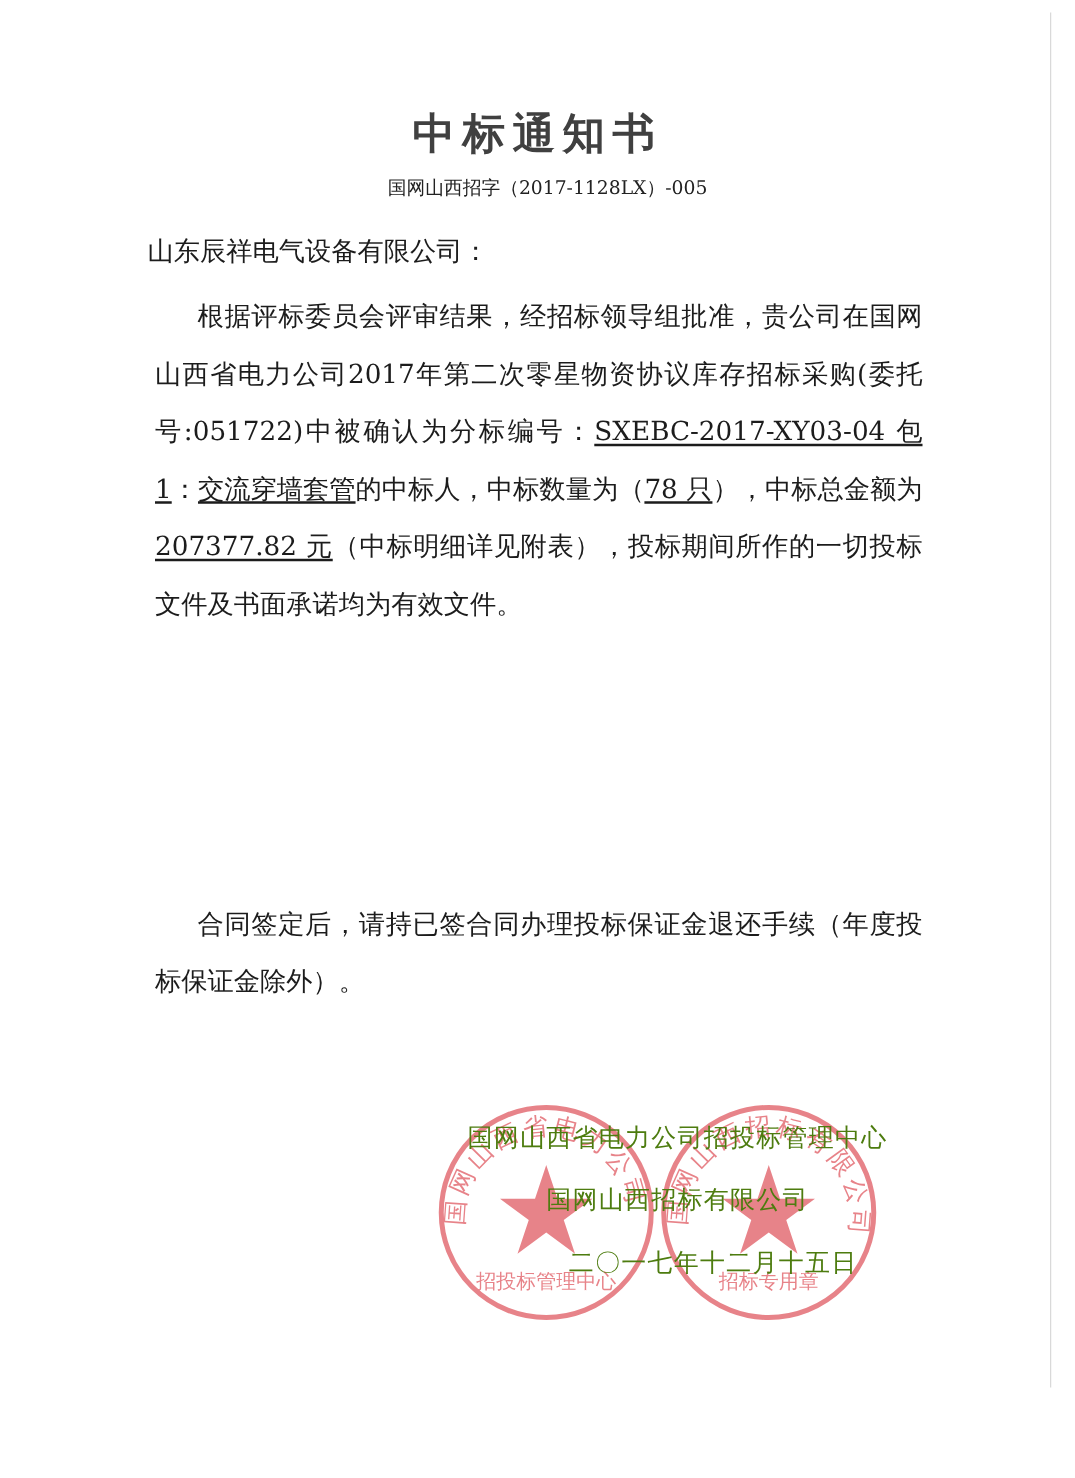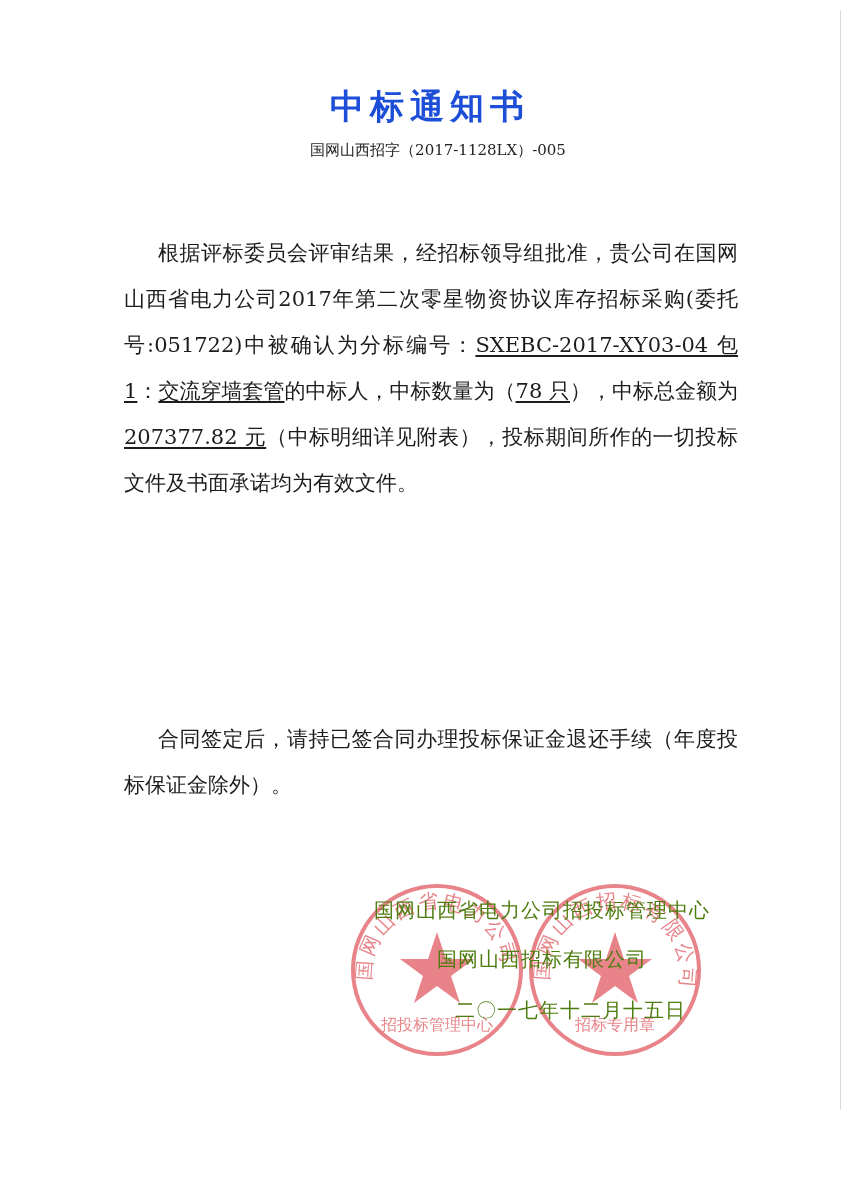--- a/index.html
+++ b/index.html
@@ -29,21 +29,21 @@
   }
   .title {
     position: absolute;
     left: 0; top: 84px;
     width: 860px;
     text-align: center;
     font-family: "DejaVu Sans", "Liberation Sans", sans-serif;
     font-weight: bold;
     font-size: 34px;
     letter-spacing: 6px;
-    color: #1d4ed8;
+    color: #404040;
   }
   .doc-number {
     position: absolute;
     left: 0; top: 141px;
     width: 860px;
     text-align: center;
     font-size: 15px;
     color: #222;
     padding-left: 8px;
   }
@@ -92,20 +92,21 @@
 </style>
 </head>
 <body>
 
 <div class="page">
   <div class="scan-edge"></div>
 
   <div class="title">中标通知书</div>
   <div class="doc-number">国网山西招字（2017-1128LX）-005</div>
 
+  <div class="body-text addressee">山东辰祥电气设备有限公司：</div>
 
   <p class="body-text para p1"><span>根据评标委员会评审结果，经招标领导组批准，贵公司在国网山西省电力公司2017年第二次零星物资协议库存招标采购(委托号:051722)中被确认为分标编号：</span><span class="u">SXEBC-2017-XY03-04 包 1</span><span>：</span><span class="u">交流穿墙套管</span><span>的中标人，中标数量为（</span><span class="u">78 只</span><span>），中标总金额为 </span><span class="u">207377.82 元</span><span>（中标明细详见附表），投标期间所作的一切投标文件及书面承诺均为有效文件。</span></p>
 
 
   <p class="body-text para p3">合同签定后，请持已签合同办理投标保证金退还手续（年度投标保证金除外）。</p>
 
 
   <svg class="seal seal1" width="180" height="180" viewBox="0 0 180 180">
     <circle cx="90" cy="90" r="84" fill="none" stroke="#e05a62" stroke-width="4"></circle>
     <polygon points="90,52 99,79 127,79 104,96 113,123 90,106 67,123 76,96 53,79 81,79" fill="#e05a62"></polygon>

